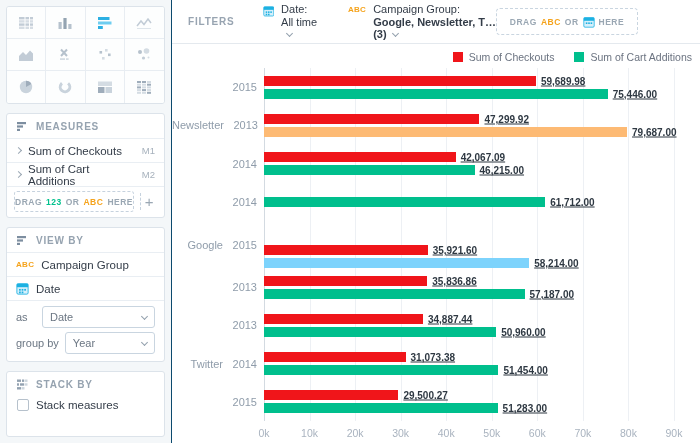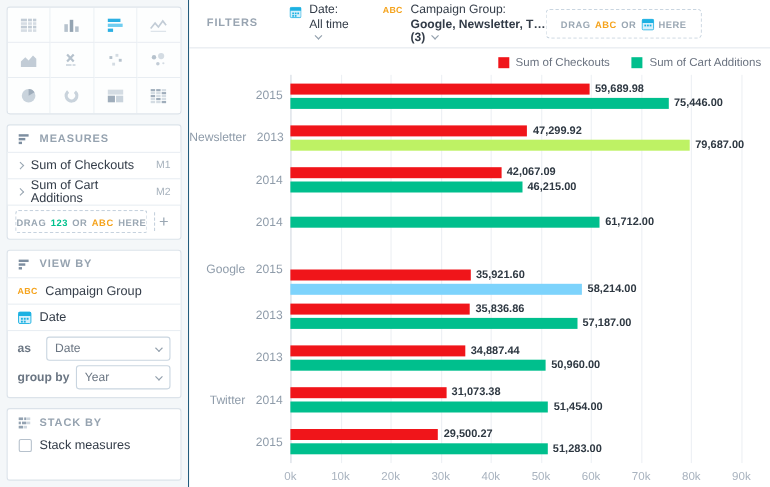--- a/index.html
+++ b/index.html
@@ -25,21 +25,21 @@
 
   .drop-row { display:flex; align-items:center; padding:4px 7px 5px 7px; border-top:1px solid #e9eef3; }
   .dz { flex:1; border:1px dashed #c6d2de; border-radius:3px; height:21px; display:flex; align-items:center; justify-content:center; gap:4px; font-size:8.5px; letter-spacing:.5px; color:#9aa7b3; font-weight:bold; }
   .dz .num { color:#00c18d; } .dz .abc { color:#f5a31c; }
   .plus-btn { width:24px; text-align:center; font-size:15px; color:#9aa7b3; border-left:1px dashed #c6d2de; margin-left:6px; cursor:pointer; font-weight:normal; }
 
   .abc-badge { font-size:8px; font-weight:bold; color:#f5a31c; letter-spacing:.3px; flex:none; }
 
   .config { padding:5px 9px 7px 9px; border-top:1px solid #e9eef3; display:flex; flex-direction:column; gap:4px; }
   .config-row { display:flex; align-items:center; gap:6px; }
-  .config-label { font-size:11px; color:#6b7683; flex:none;font-weight:bold; }
+  .config-label { font-size:11px; color:#6b7683; flex:none; }
   .select { flex:1; height:22px; border:1px solid #c9d5e0; border-radius:3px; background:#fff; display:flex; align-items:center; padding:0 7px; font-size:11px; color:#6b7683; cursor:pointer; }
   .select .sel-chev { margin-left:auto; width:5px; height:5px; border-right:1.3px solid #93a0ad; border-bottom:1.3px solid #93a0ad; transform:rotate(45deg); margin-bottom:2px; }
 
   .stack-card { flex:1; }
   .hint { padding:6px 10px 4px 10px; font-size:9px; line-height:1.5; letter-spacing:.3px; color:#b3bfca; font-weight:bold; }
   .checkbox-row { display:flex; align-items:center; gap:7px; padding:3px 10px 8px 10px; cursor:pointer; }
   .checkbox { width:12px; height:12px; border:1px solid #b6c1cc; border-radius:2px; background:#fff; flex:none; }
   .checkbox-label { font-size:11.5px; color:#333c48; }
 
   
@@ -65,21 +65,21 @@
   .grid-layer { position:absolute; left:92px; right:26px; top:0; bottom:0; }
   .vline { position:absolute; top:0; bottom:0; width:1px; background:#edf0f4; }
   .vline.axisline { background:#d3dae1; }
   .rows { position:relative; height:100%; display:flex; flex-direction:column; }
   .chart-row { flex:1; display:flex; align-items:center; }
   .row-labels { width:92px; flex:none; display:flex; align-items:center; padding-right:7px; }
   .glabel { flex:1; text-align:right; font-size:11px; color:#8f9caa; white-space:nowrap; }
   .ylabel { width:30px; flex:none; text-align:right; font-size:11px; color:#8f9caa; margin-left:4px; }
   .row-bars { flex:1; margin-right:26px; display:flex; flex-direction:column; gap:3px; justify-content:center; }
   .hbar { height:10px; position:relative; }
-  .bar-value { position:absolute; left:100%; margin-left:5px; top:50%; transform:translateY(-50%); font-size:10px; font-weight:bold; color:#2e3842; white-space:nowrap; }
+  .bar-value { position:absolute; left:100%; margin-left:5px; top:50%; transform:translateY(-50%); font-size:10px; font-weight:bold; color:#2e3842; white-space:nowrap;text-decoration:underline; }
 
   .xaxis { height:22px; flex:none; position:relative; margin-left:92px; margin-right:26px; }
   .xtick { position:absolute; top:6px; transform:translateX(-50%); font-size:10.5px; color:#a9b3bf; }
 </style>
 </head>
 <body>
 
 <div class="app">
 
   <aside class="sidebar">
@@ -387,21 +387,21 @@
             </div>
             <div class="chart-row">
               <div class="row-labels">
                 <span class="glabel">Newsletter</span>
                 <span class="ylabel">2013</span>
               </div>
               <div class="row-bars">
                 <div class="hbar" style="width: 52.5555%; background: rgb(240, 21, 26);">
                   <span class="bar-value">47,299.92</span>
                 </div>
-                <div class="hbar" style="width: 88.5411%; background: #bef264;">
+                <div class="hbar" style="width: 88.5411%; background: #fdba74;">
                   <span class="bar-value">79,687.00</span>
                 </div>
               </div>
             </div>
             <div class="chart-row">
               <div class="row-labels">
                 <span class="glabel"></span>
                 <span class="ylabel">2014</span>
               </div>
               <div class="row-bars">

